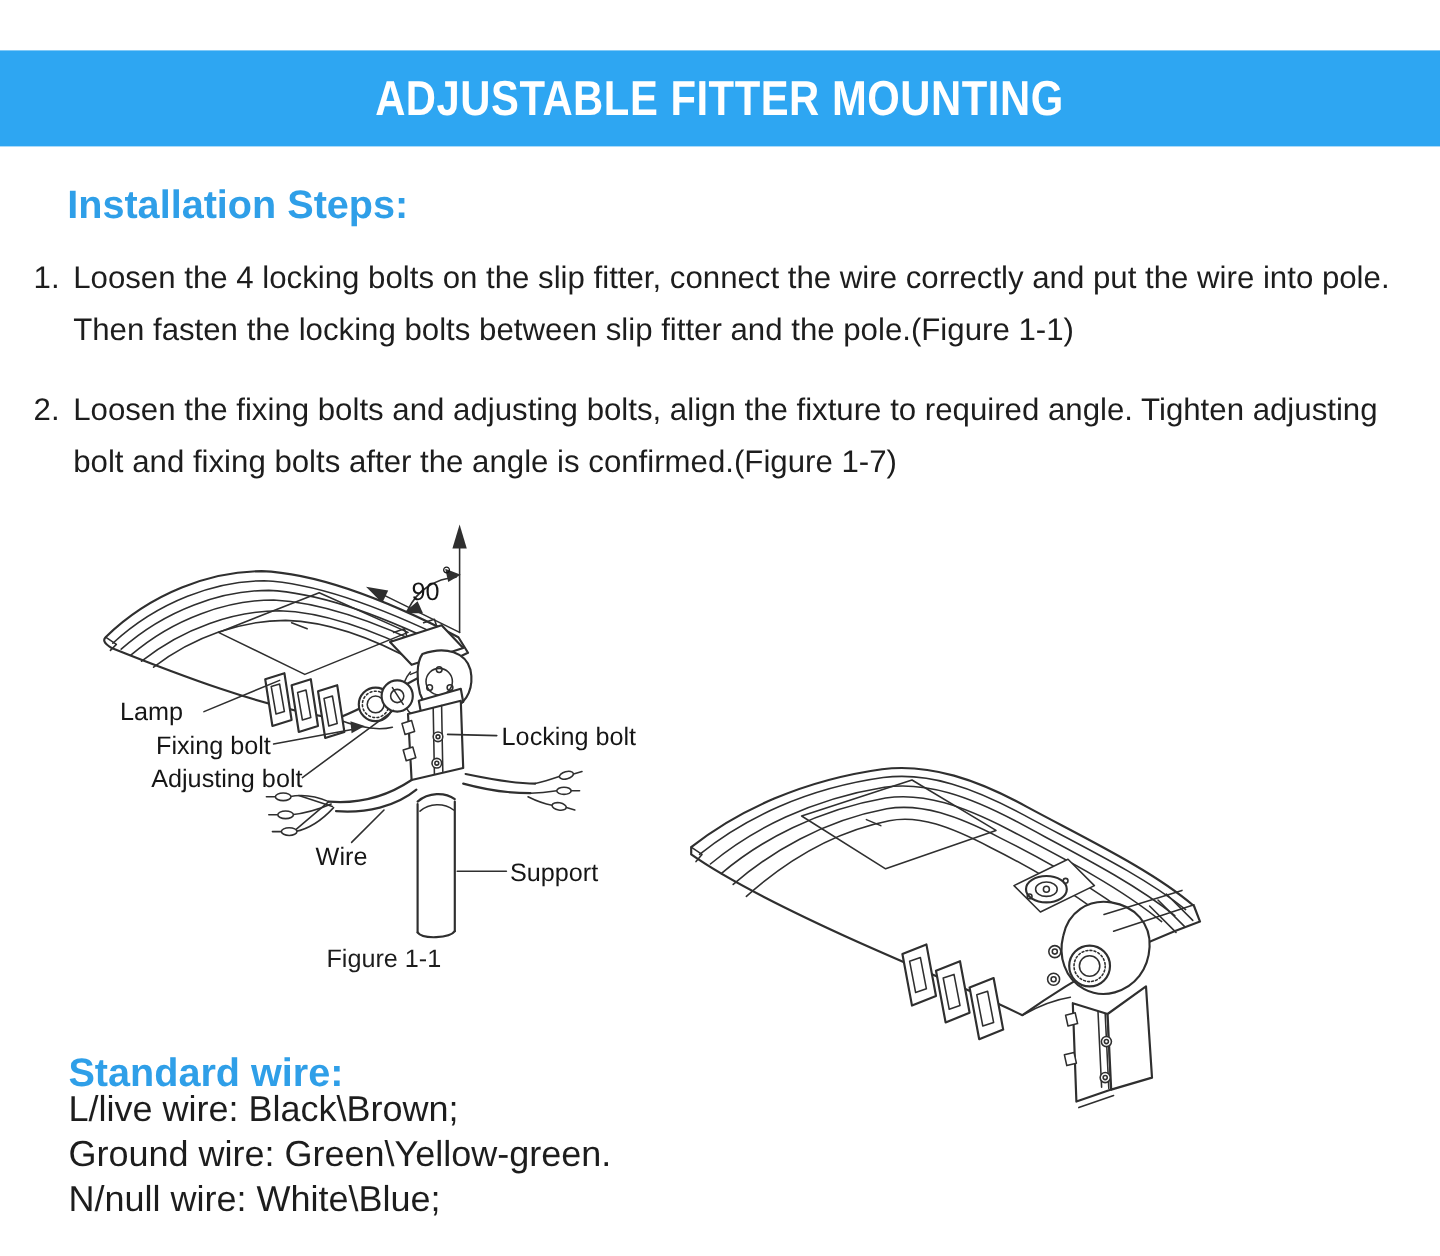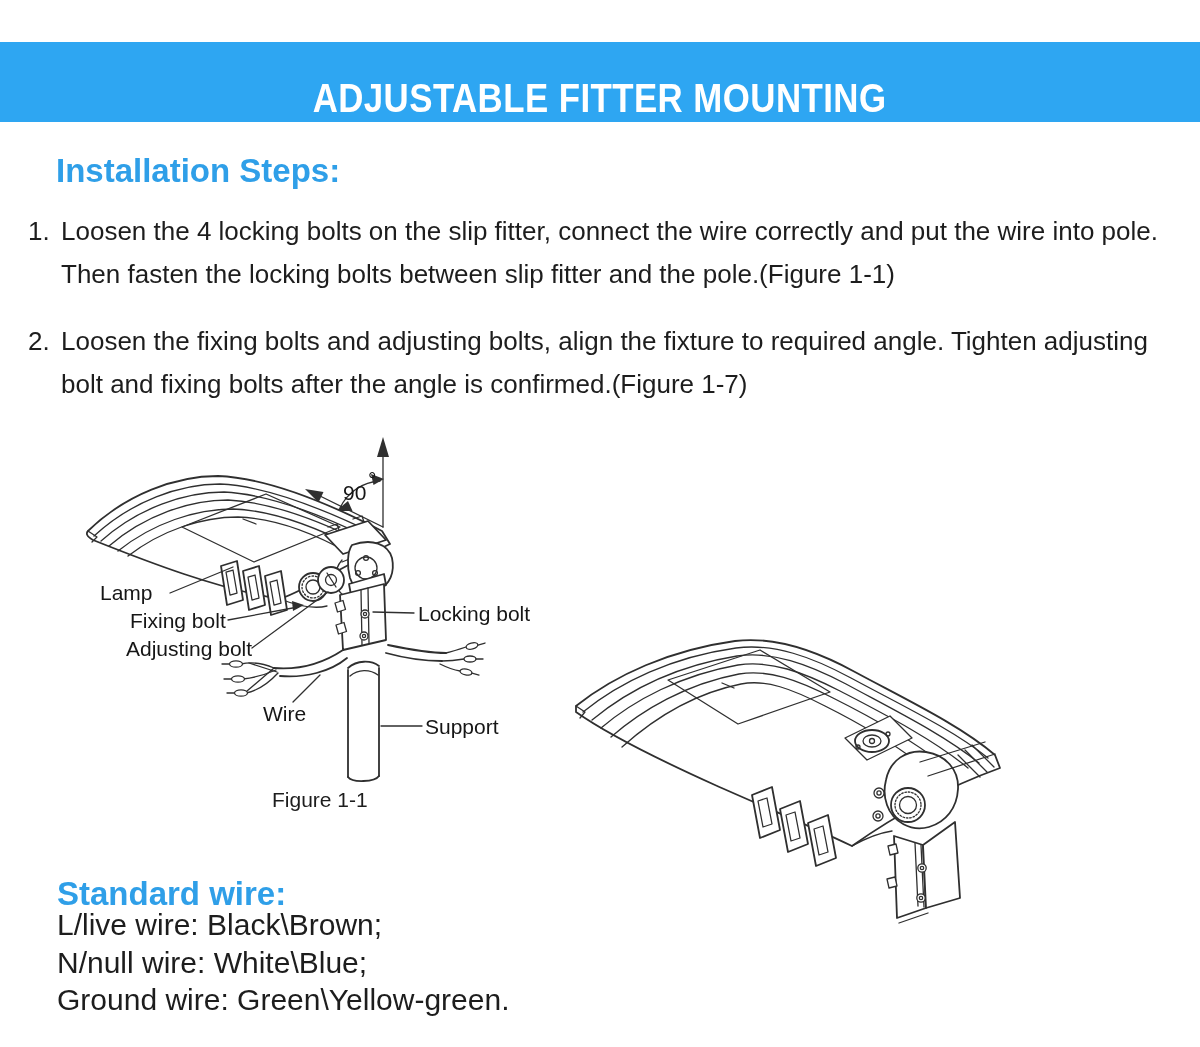--- a/index.html
+++ b/index.html
@@ -4,21 +4,21 @@
 <style>
   html,body{margin:0;padding:0;}
   body{
     width:1200px;height:1047px;position:relative;background:#ffffff;
     font-family:"Liberation Sans", sans-serif;color:var(--ink,#1d1d1d);
     overflow:hidden;
   }
   .banner{
     position:absolute;left:0;top:42px;width:1200px;height:80px;
     background:var(--banner-bg,#2ea6f2);
-    display:flex;align-items:flex-end;justify-content:center;
+    display:flex;align-items:center;justify-content:center;
   }
   .banner h1{
     margin:0;color:#ffffff;font-size:41px;font-weight:bold;
     letter-spacing:0.5px;transform:scaleX(.85);white-space:nowrap;
   }
   .section-heading{
     position:absolute;margin:0;color:var(--heading-blue,#2b9fe9);
     font-weight:bold;font-size:33px;white-space:nowrap;
   }
   #install-heading{left:56px;top:152px;}
@@ -240,15 +240,15 @@
       <circle class="ln thin" cx="879" cy="793" r="2.1"></circle>
     <circle class="fw thin" cx="878" cy="816" r="5"></circle>
       <circle class="ln thin" cx="878" cy="816" r="2.1"></circle>
   </g>
 </svg>
 
 <h2 id="wire-heading" class="section-heading">Standard wire:</h2>
 
 <div class="wire-lines">
   <div>L/live wire: Black\Brown;</div>
+  <div>Ground wire: Green\Yellow-green.</div>
   <div>N/null wire: White\Blue;</div>
-  <div>Ground wire: Green\Yellow-green.</div>
 </div>
 
 </body></html>

